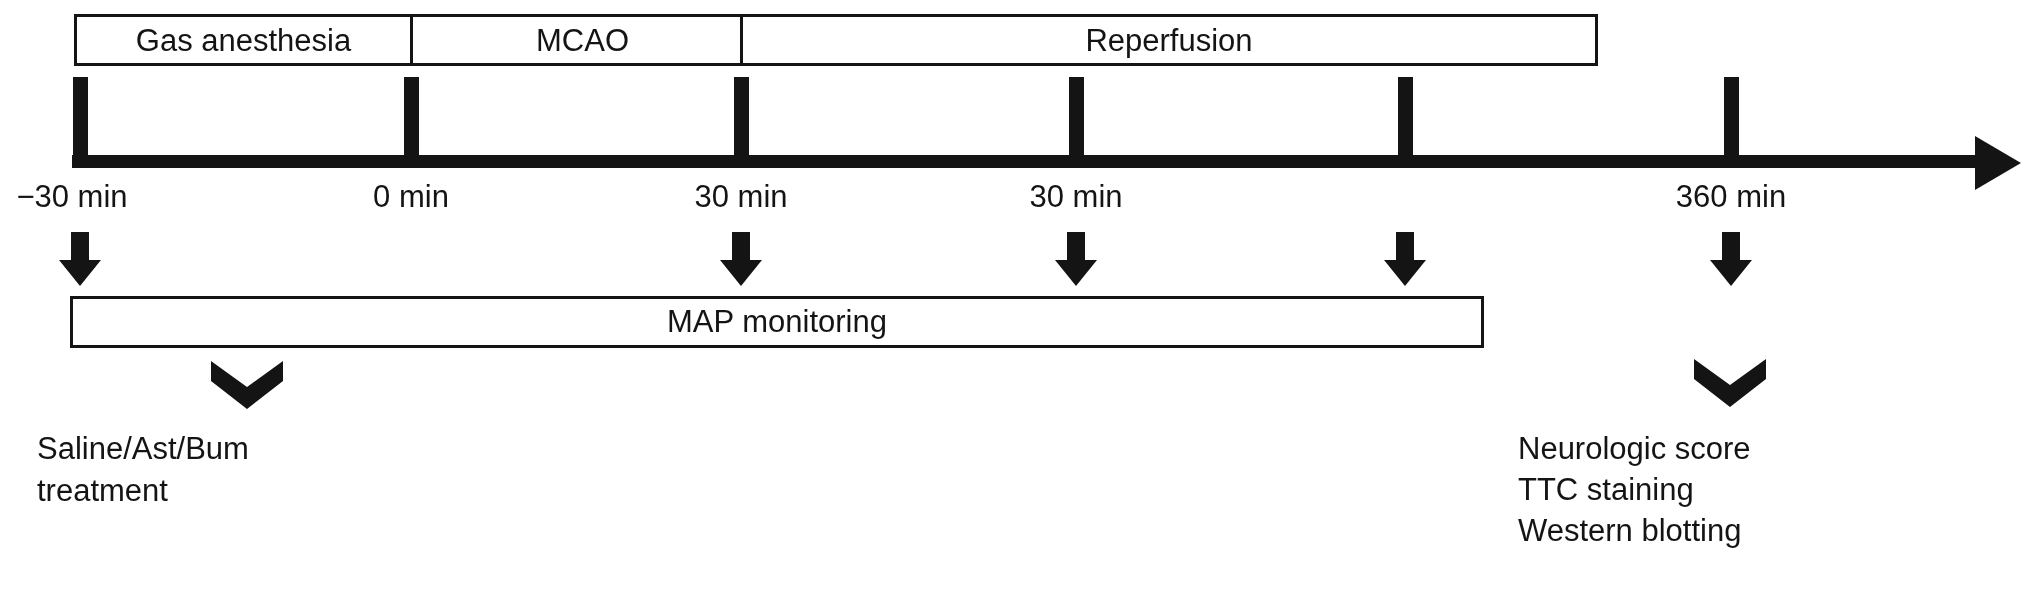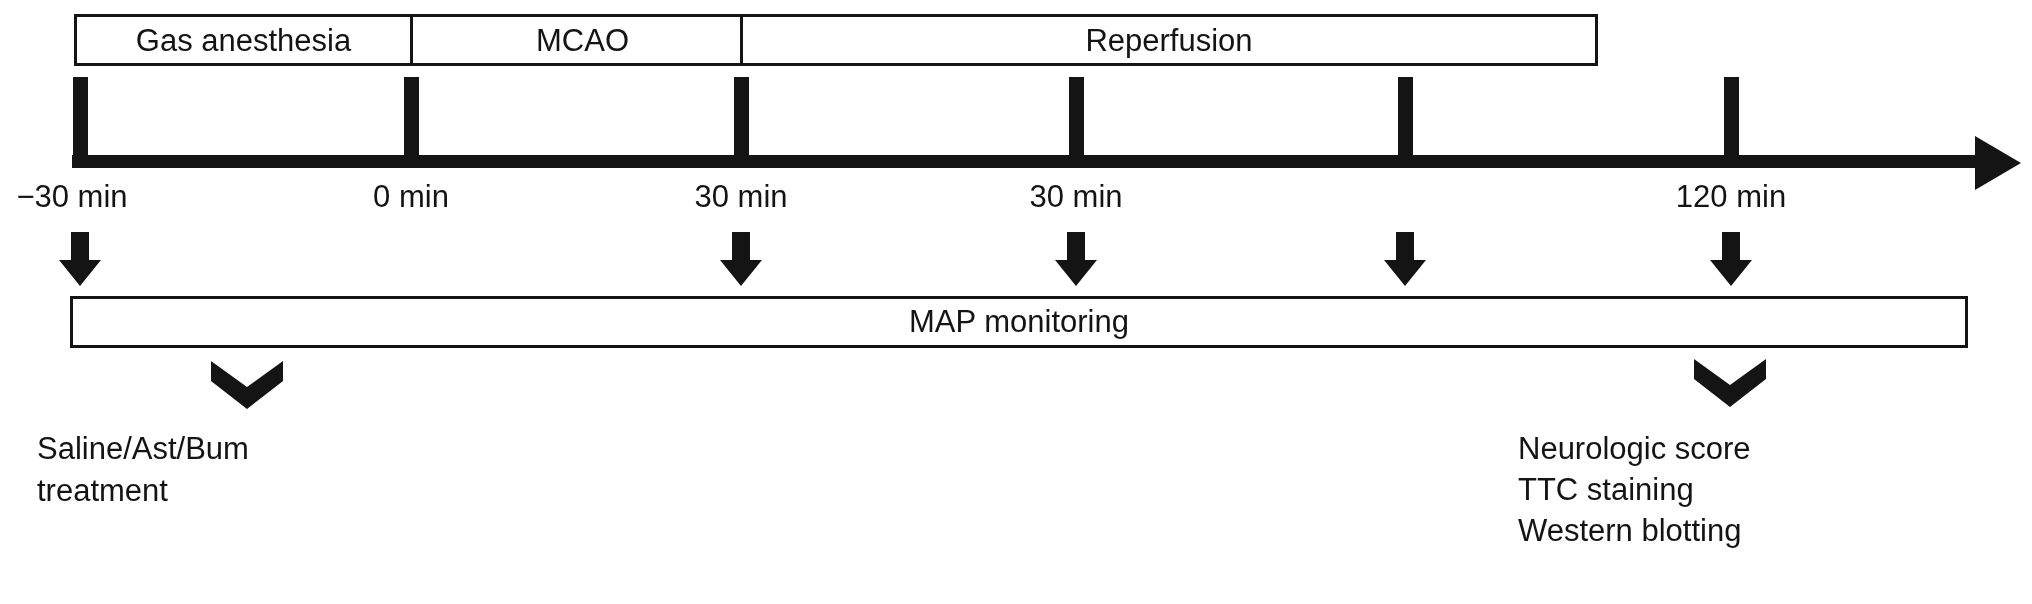--- a/index.html
+++ b/index.html
@@ -66,21 +66,21 @@
   .down-arrow .head{
     position:absolute;left:0;top:28px;width:0;height:0;
     border-left:21px solid transparent;
     border-right:21px solid transparent;
     border-top:26px solid #141414;
   }
 
   
   .map-box{
     position:absolute;
-    left:70px;top:296px;width:1898px;height:52px;
+    left:70px;top:296px;width:1414px;height:52px;
     border:3px solid #141414;
     box-sizing:border-box;
     background:#ffffff;
     display:flex;align-items:center;justify-content:center;
     font-size:31px;
   }
 
   
   .chevron{position:absolute;width:72px;height:48px;}
   .chevron svg{display:block;}
@@ -121,21 +121,21 @@
   <div class="tick" style="left:404px"></div>
   <div class="tick" style="left:734px"></div>
   <div class="tick" style="left:1069px"></div>
   <div class="tick" style="left:1398px"></div>
   <div class="tick" style="left:1724px"></div>
 
   <div class="tick-label" style="left:-38px">−30 min</div>
   <div class="tick-label" style="left:301px">0 min</div>
   <div class="tick-label" style="left:631px">30 min</div>
   <div class="tick-label" style="left:966px">30 min</div>
-  <div class="tick-label" style="left:1621px">120 min</div>
+  <div class="tick-label" style="left:1621px">360 min</div>
 
   <div class="down-arrow" style="left:59px">
       <div class="shaft"></div>
       <div class="head"></div>
     </div>
   <div class="down-arrow" style="left:720px">
       <div class="shaft"></div>
       <div class="head"></div>
     </div>
   <div class="down-arrow" style="left:1055px">

